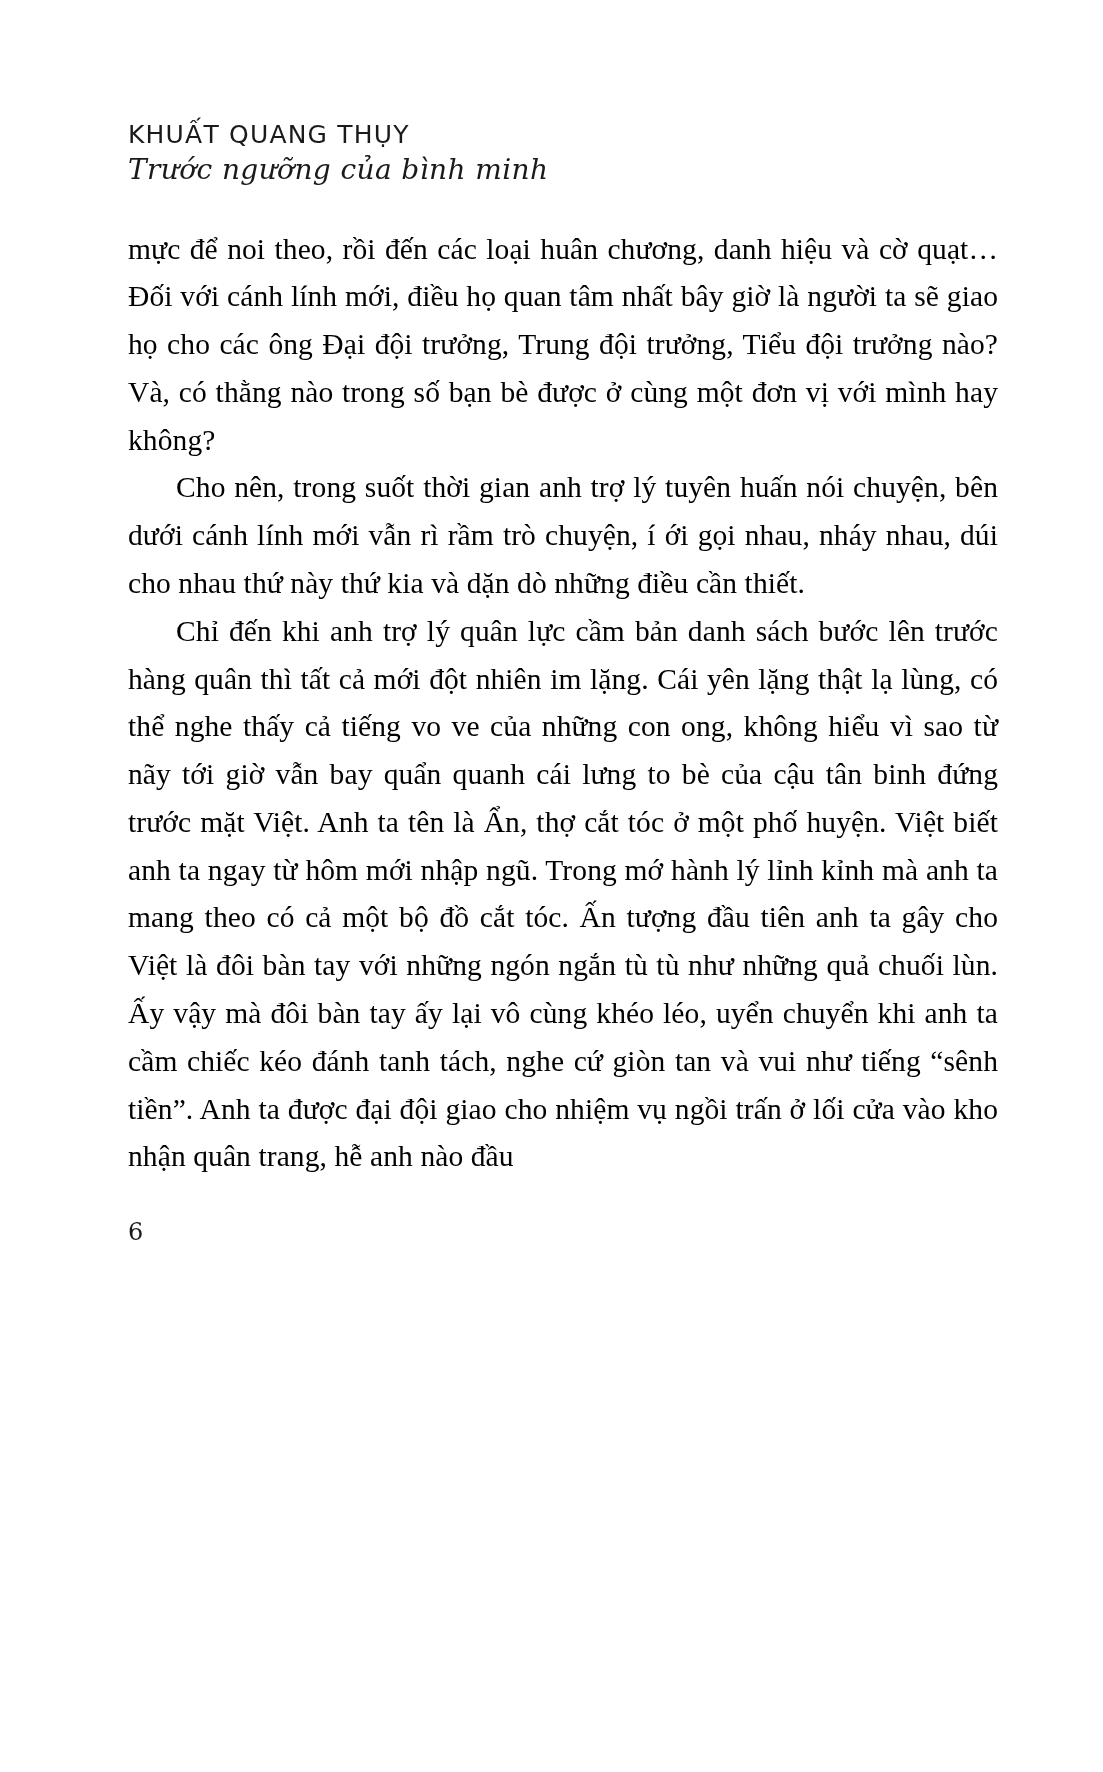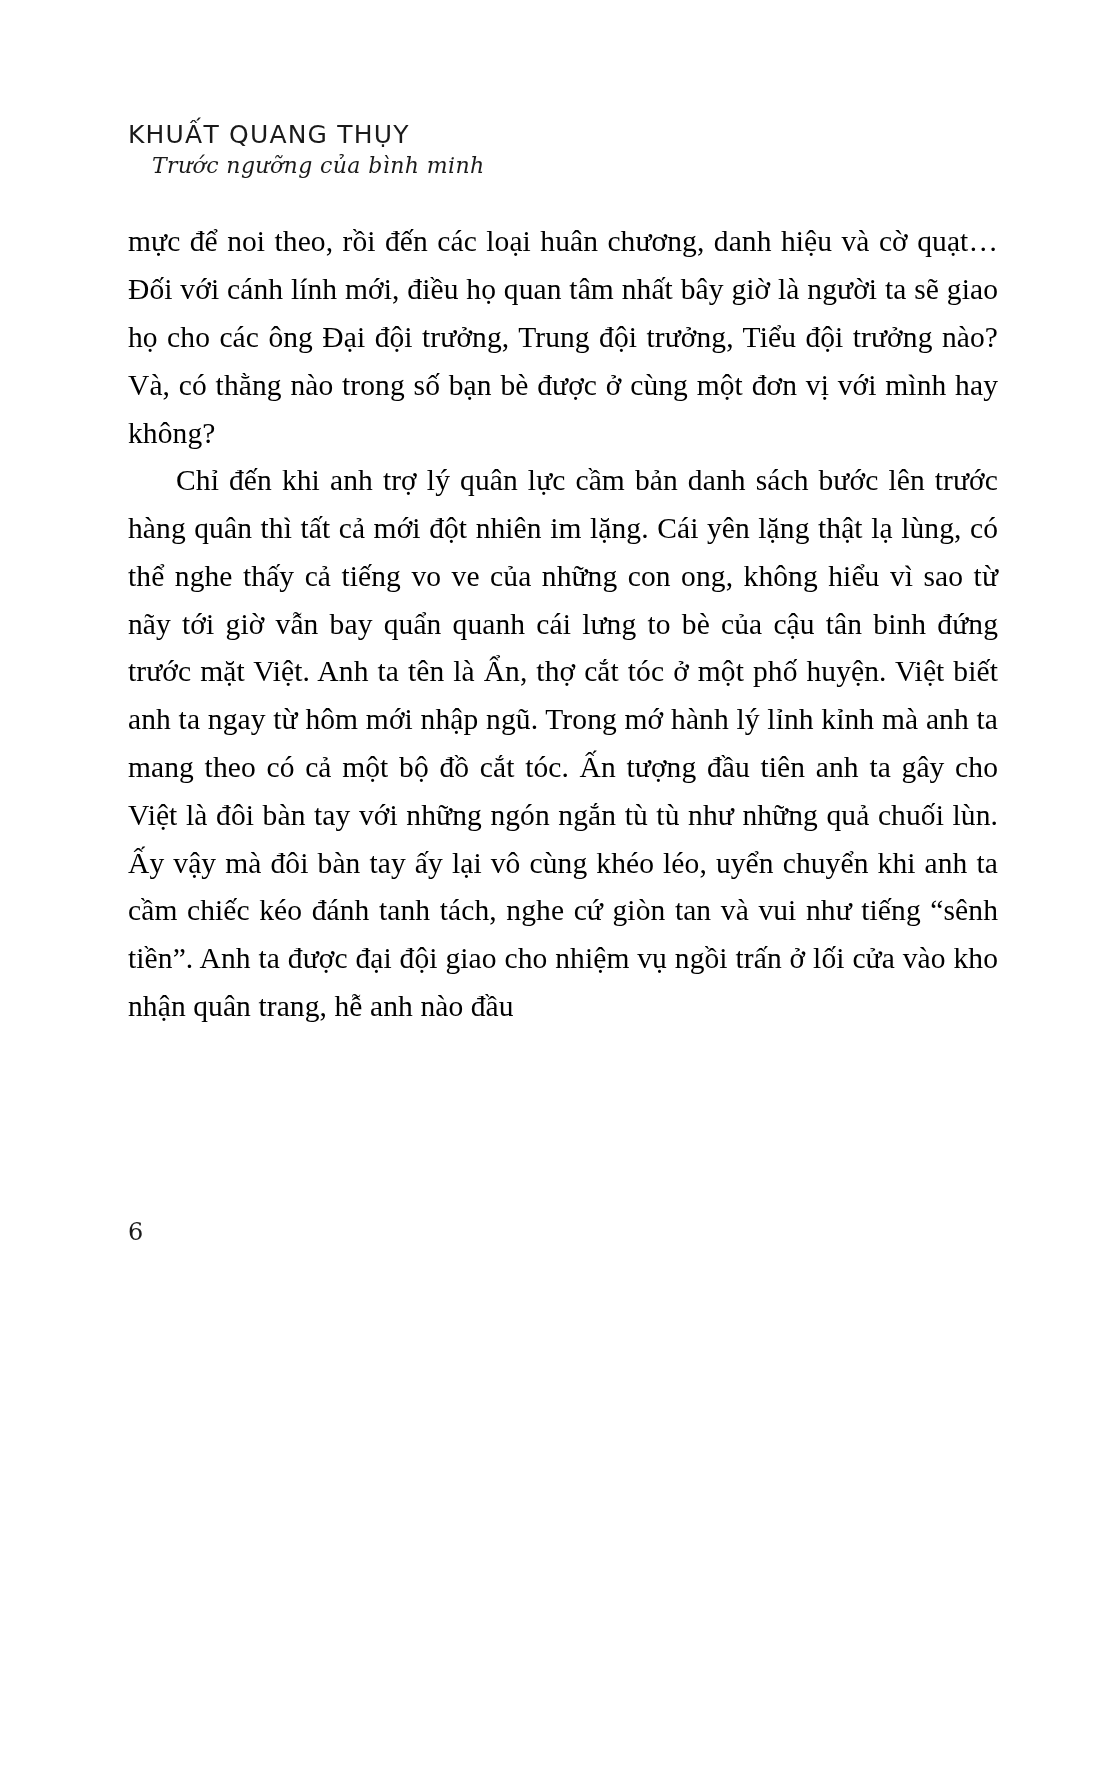--- a/index.html
+++ b/index.html
@@ -28,25 +28,24 @@
   .header-author {
     font-family: "DejaVu Sans", sans-serif;
     font-size: 25px;
     letter-spacing: 1.2px;
     color: #1a1a1a;
     font-weight: 400;
   }
   .header-title {
     font-family: "DejaVu Serif", serif;
     font-style: italic;
-    font-size: 22px;
+    font-size: 28px;
     letter-spacing: 0.4px;
     color: #1a1a1a;
     margin-top: 3px;
-    margin-left: 24px;
   }
   .body-text p {
     margin: 0;
     font-size: 29.5px;
     line-height: 1.62;
     text-align: justify;
     text-justify: inter-word;
     color: #000000;
     letter-spacing: 0.1px;
   }
@@ -67,18 +66,19 @@
 
 <div class="page">
 
   <div class="header">
     <div class="header-author">KHUẤT QUANG THỤY</div>
     <div class="header-title">Trước ngưỡng của bình minh</div>
   </div>
 
   <div class="body-text">
     <p>mực để noi theo, rồi đến các loại huân chương, danh hiệu và cờ quạt… Đối với cánh lính mới, điều họ quan tâm nhất bây giờ là người ta sẽ giao họ cho các ông Đại đội trưởng, Trung đội trưởng, Tiểu đội trưởng nào? Và, có thằng nào trong số bạn bè được ở cùng một đơn vị với mình hay không?</p>
+    <p class="indent">Cho nên, trong suốt thời gian anh trợ lý tuyên huấn nói chuyện, bên dưới cánh lính mới vẫn rì rầm trò chuyện, í ới gọi nhau, nháy nhau, dúi cho nhau thứ này thứ kia và dặn dò những điều cần thiết.</p>
     <p class="indent">Chỉ đến khi anh trợ lý quân lực cầm bản danh sách bước lên trước hàng quân thì tất cả mới đột nhiên im lặng. Cái yên lặng thật lạ lùng, có thể nghe thấy cả tiếng vo ve của những con ong, không hiểu vì sao từ nãy tới giờ vẫn bay quẩn quanh cái lưng to bè của cậu tân binh đứng trước mặt Việt. Anh ta tên là Ẩn, thợ cắt tóc ở một phố huyện. Việt biết anh ta ngay từ hôm mới nhập ngũ. Trong mớ hành lý lỉnh kỉnh mà anh ta mang theo có cả một bộ đồ cắt tóc. Ấn tượng đầu tiên anh ta gây cho Việt là đôi bàn tay với những ngón ngắn tù tù như những quả chuối lùn. Ấy vậy mà đôi bàn tay ấy lại vô cùng khéo léo, uyển chuyển khi anh ta cầm chiếc kéo đánh tanh tách, nghe cứ giòn tan và vui như tiếng “sênh tiền”. Anh ta được đại đội giao cho nhiệm vụ ngồi trấn ở lối cửa vào kho nhận quân trang, hễ anh nào đầu</p>
   </div>
 
   <div class="page-number">6</div>
 
 </div>
 
 </body></html>

